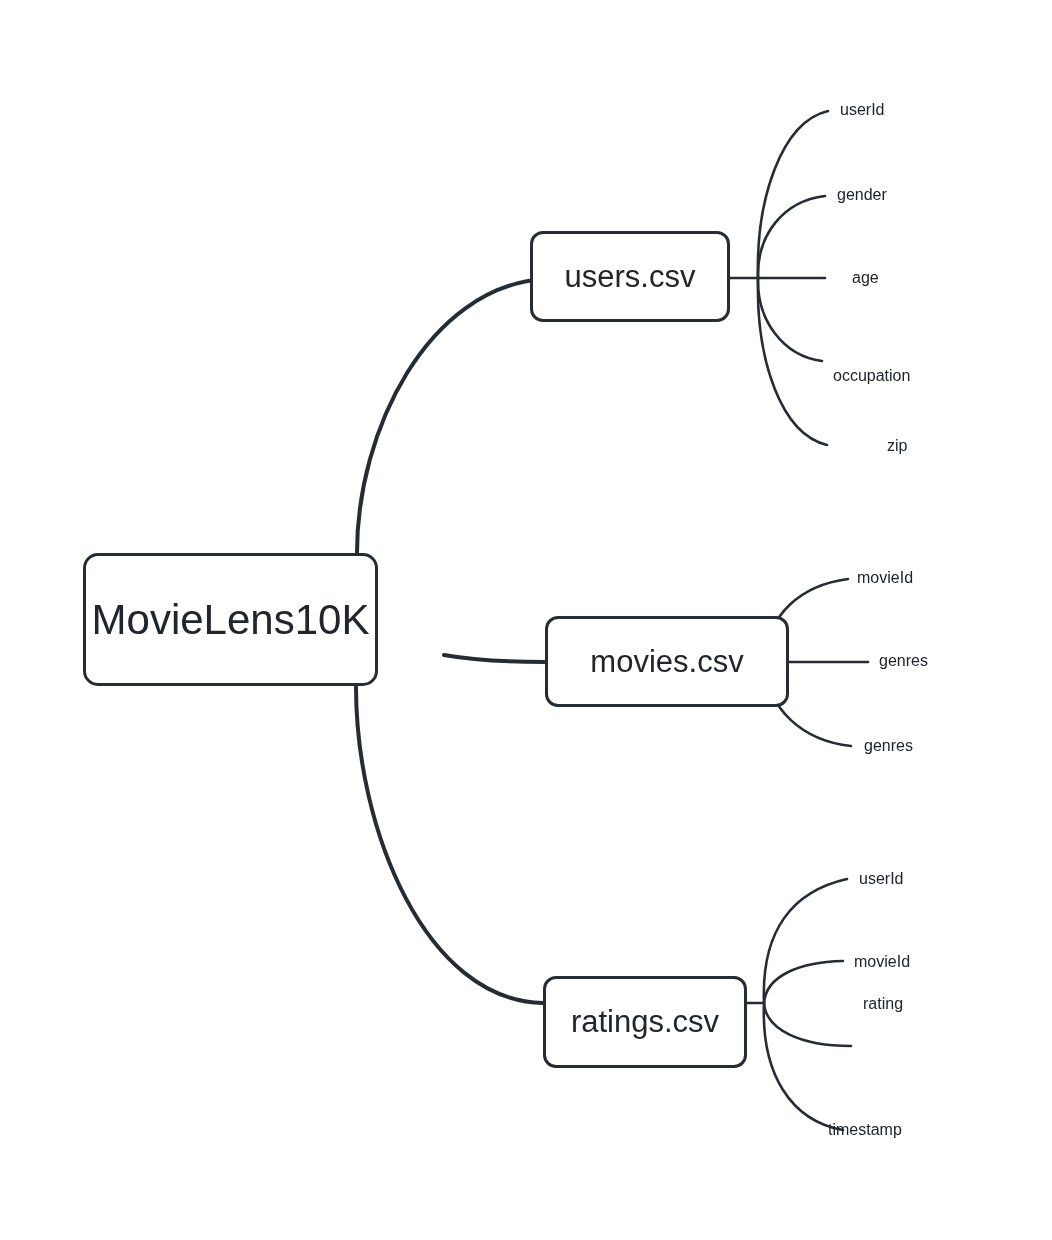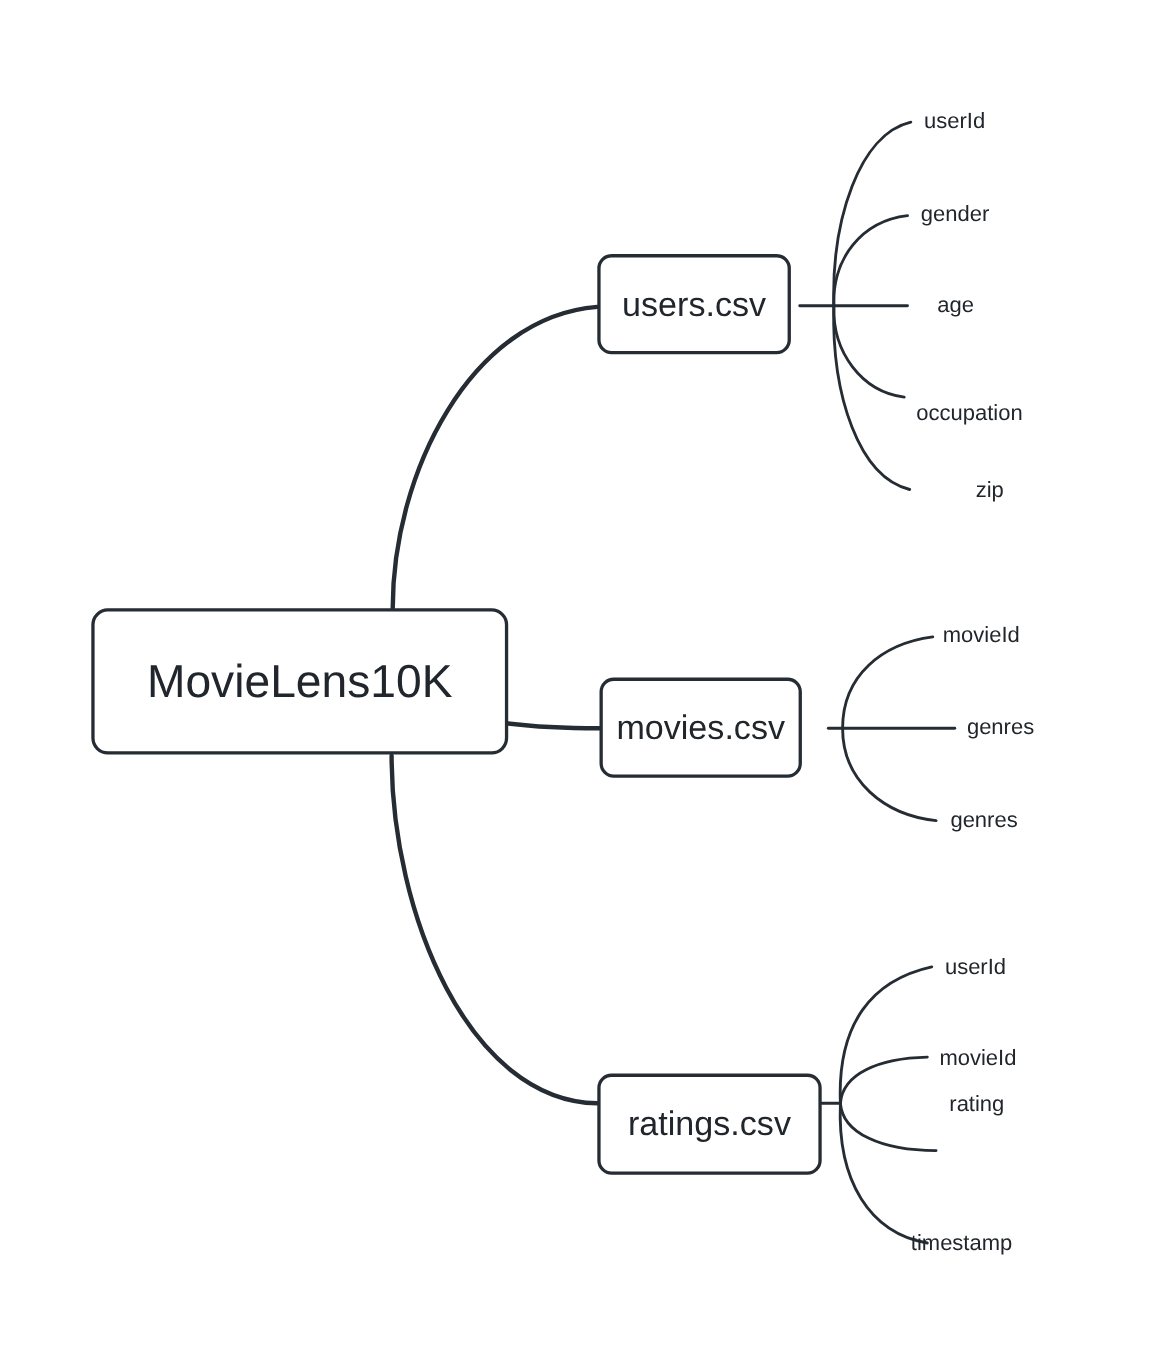--- a/index.html
+++ b/index.html
@@ -40,53 +40,53 @@
     border-radius: 13px;
     background: #ffffff;
     display: flex;
     align-items: center;
     justify-content: center;
     color: #21262c;
   }
   .node.root {
     left: 83px;
     top: 553px;
-    width: 379px;
+    width: 295px;
     height: 133px;
     border-width: 3.8px;
     border-radius: 15px;
     font-size: 42px;
   }
   .node.branch {
     font-size: 31px;
   }
   .node.users {
-    left: 543px;
+    left: 530px;
     top: 231px;
-    width: 176px;
+    width: 200px;
     height: 91px;
   }
   .node.movies {
     left: 545px;
     top: 616px;
-    width: 184px;
+    width: 244px;
     height: 91px;
   }
   .node.ratings {
     left: 543px;
     top: 958px;
     width: 204px;
     height: 92px;
     margin-top: 18px;
   }
   .leaf-label {
     position: absolute;
     height: 32px;
     line-height: 32px;
-    font-size: 20px;
+    font-size: 16px;
     color: #21262c;
     white-space: nowrap;
   }
 </style>
 </head>
 <body>
 
 <div id="canvas">
 
   <svg id="edges" viewBox="0 0 1052 1240" xmlns="http://www.w3.org/2000/svg">

